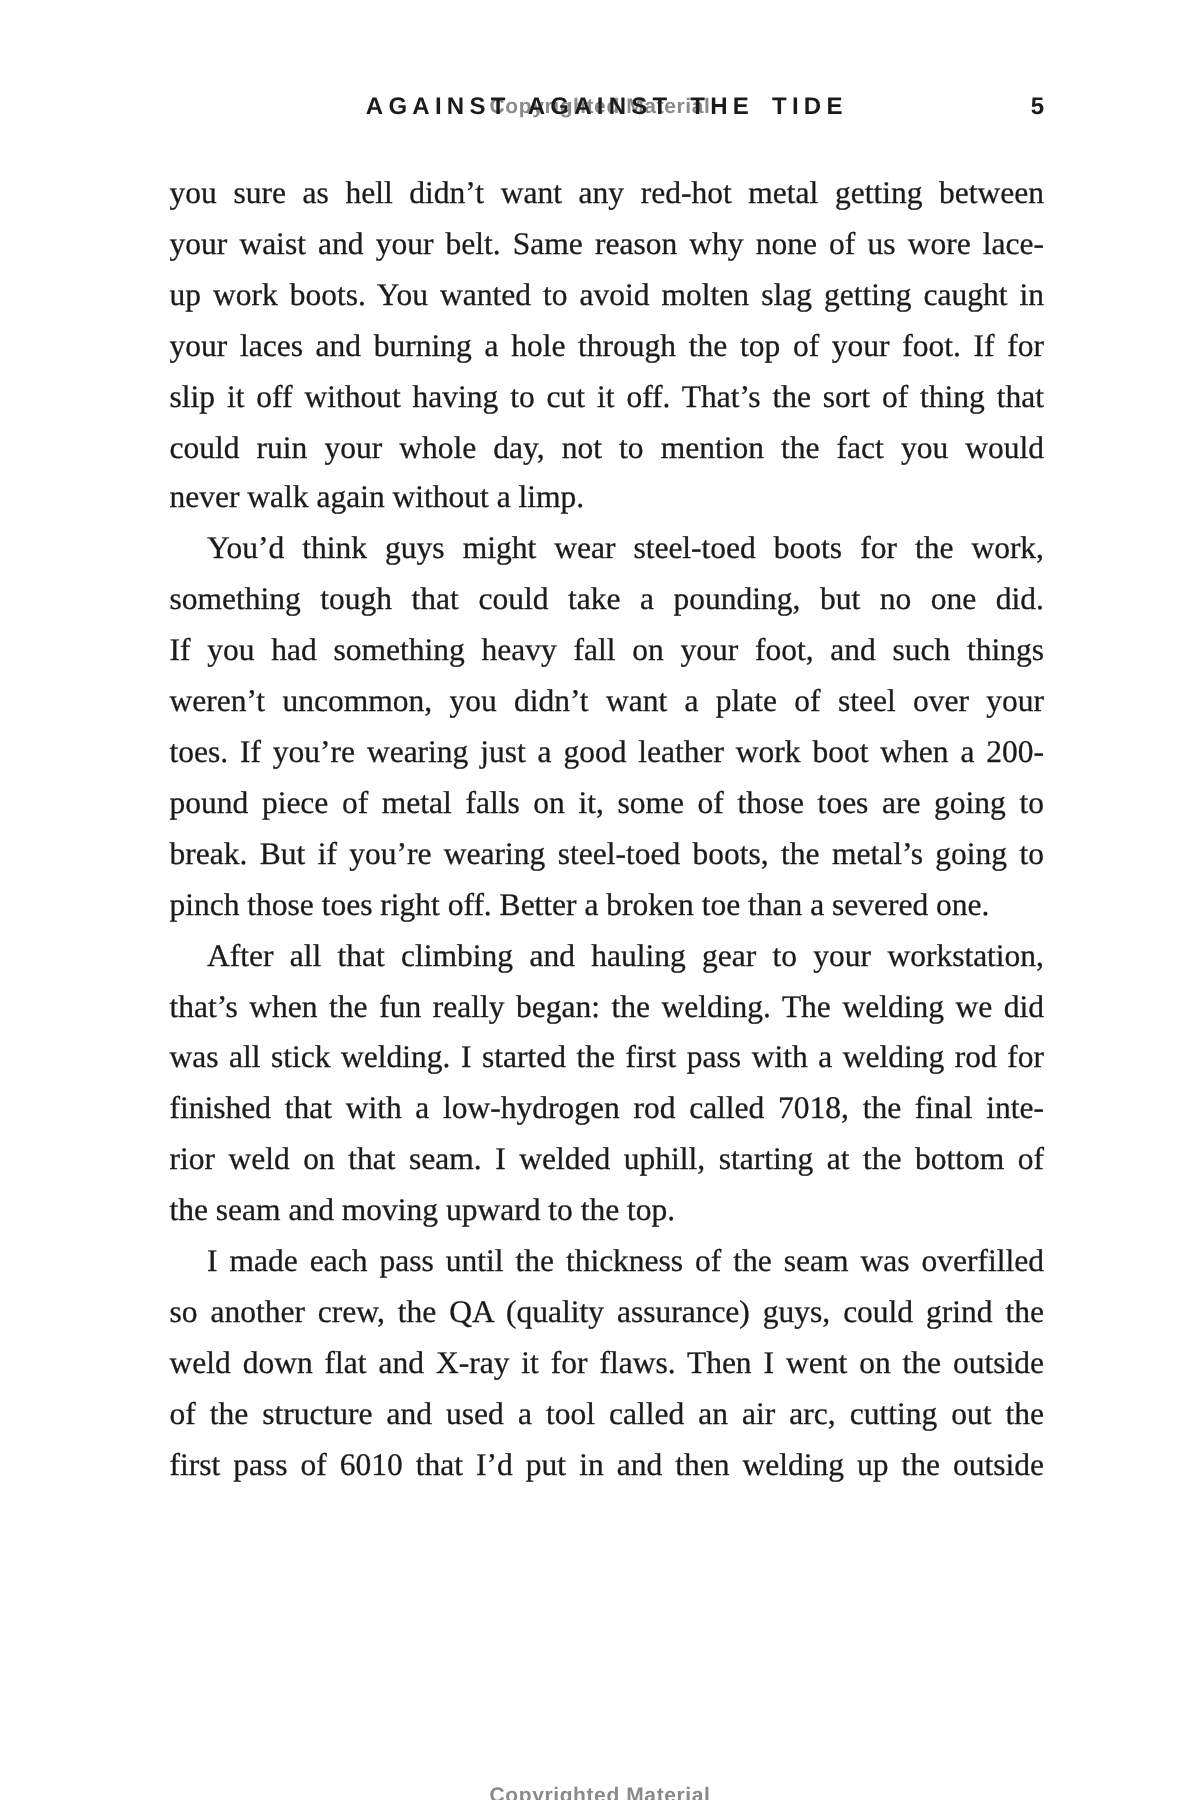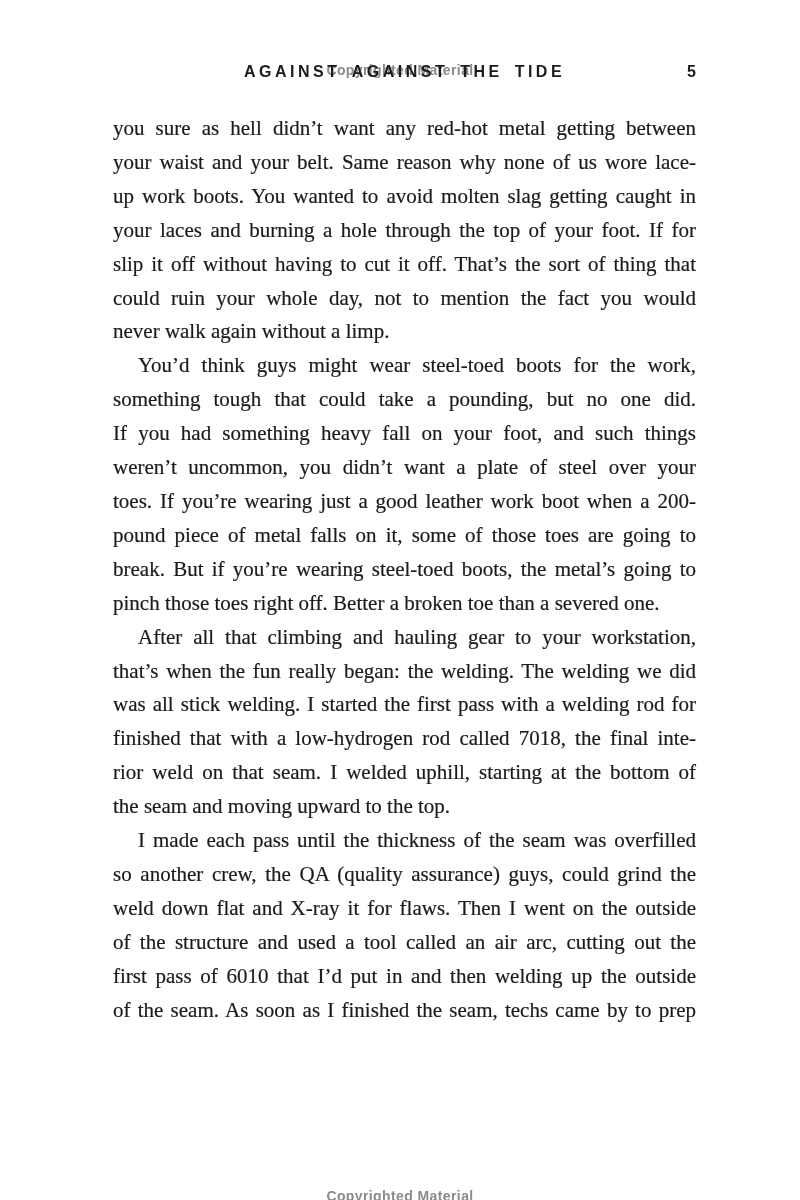--- a/index.html
+++ b/index.html
@@ -112,17 +112,16 @@
       <div class="text-line">finished that with a low-hydrogen rod called 7018, the final inte-</div>
       <div class="text-line">rior weld on that seam. I welded uphill, starting at the bottom of</div>
       <div class="text-line para-end">the seam and moving upward to the top.</div>
     </div>
     <div class="paragraph">
       <div class="text-line indent">I made each pass until the thickness of the seam was overfilled</div>
       <div class="text-line">so another crew, the QA (quality assurance) guys, could grind the</div>
       <div class="text-line">weld down flat and X-ray it for flaws. Then I went on the outside</div>
       <div class="text-line">of the structure and used a tool called an air arc, cutting out the</div>
       <div class="text-line">first pass of 6010 that I’d put in and then welding up the outside</div>
-      <div class="text-line">of the seam. As soon as I finished the seam, techs came by to prep</div>
     </div>
   </div>
 
 <div class="copyright-notice copyright-bottom">Copyrighted Material</div>
 
 </body></html>

